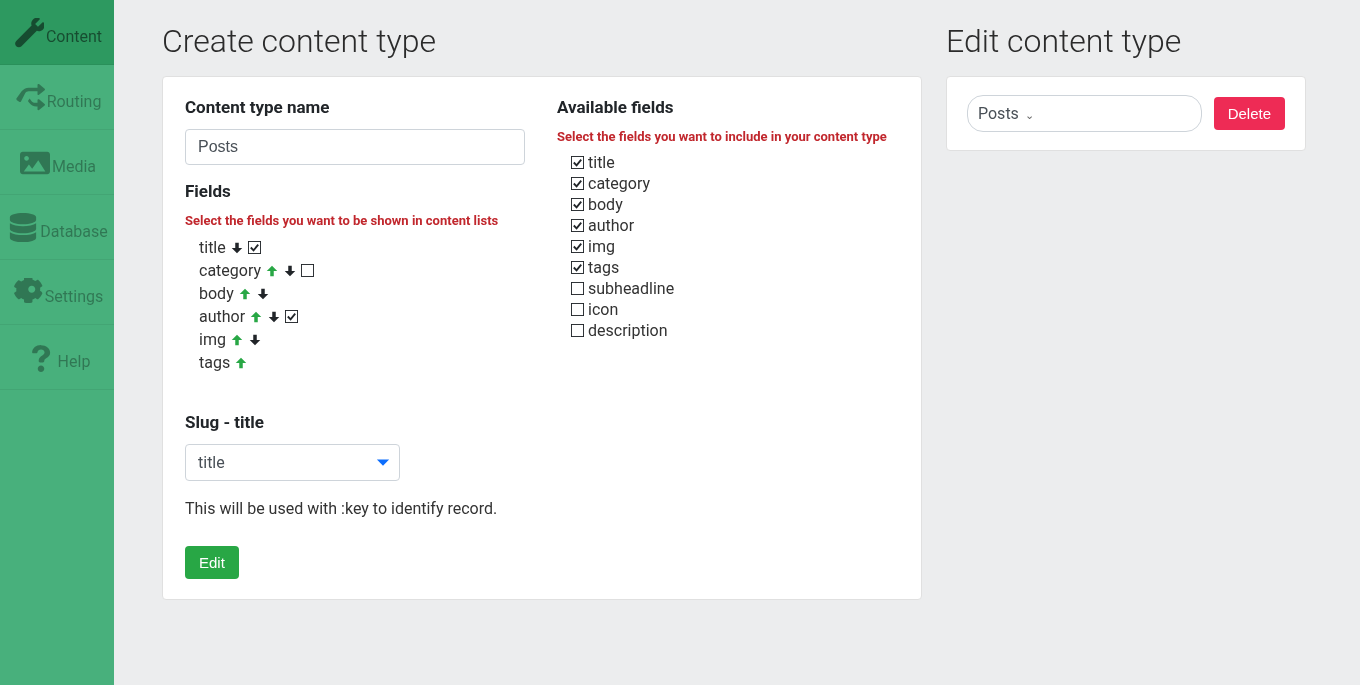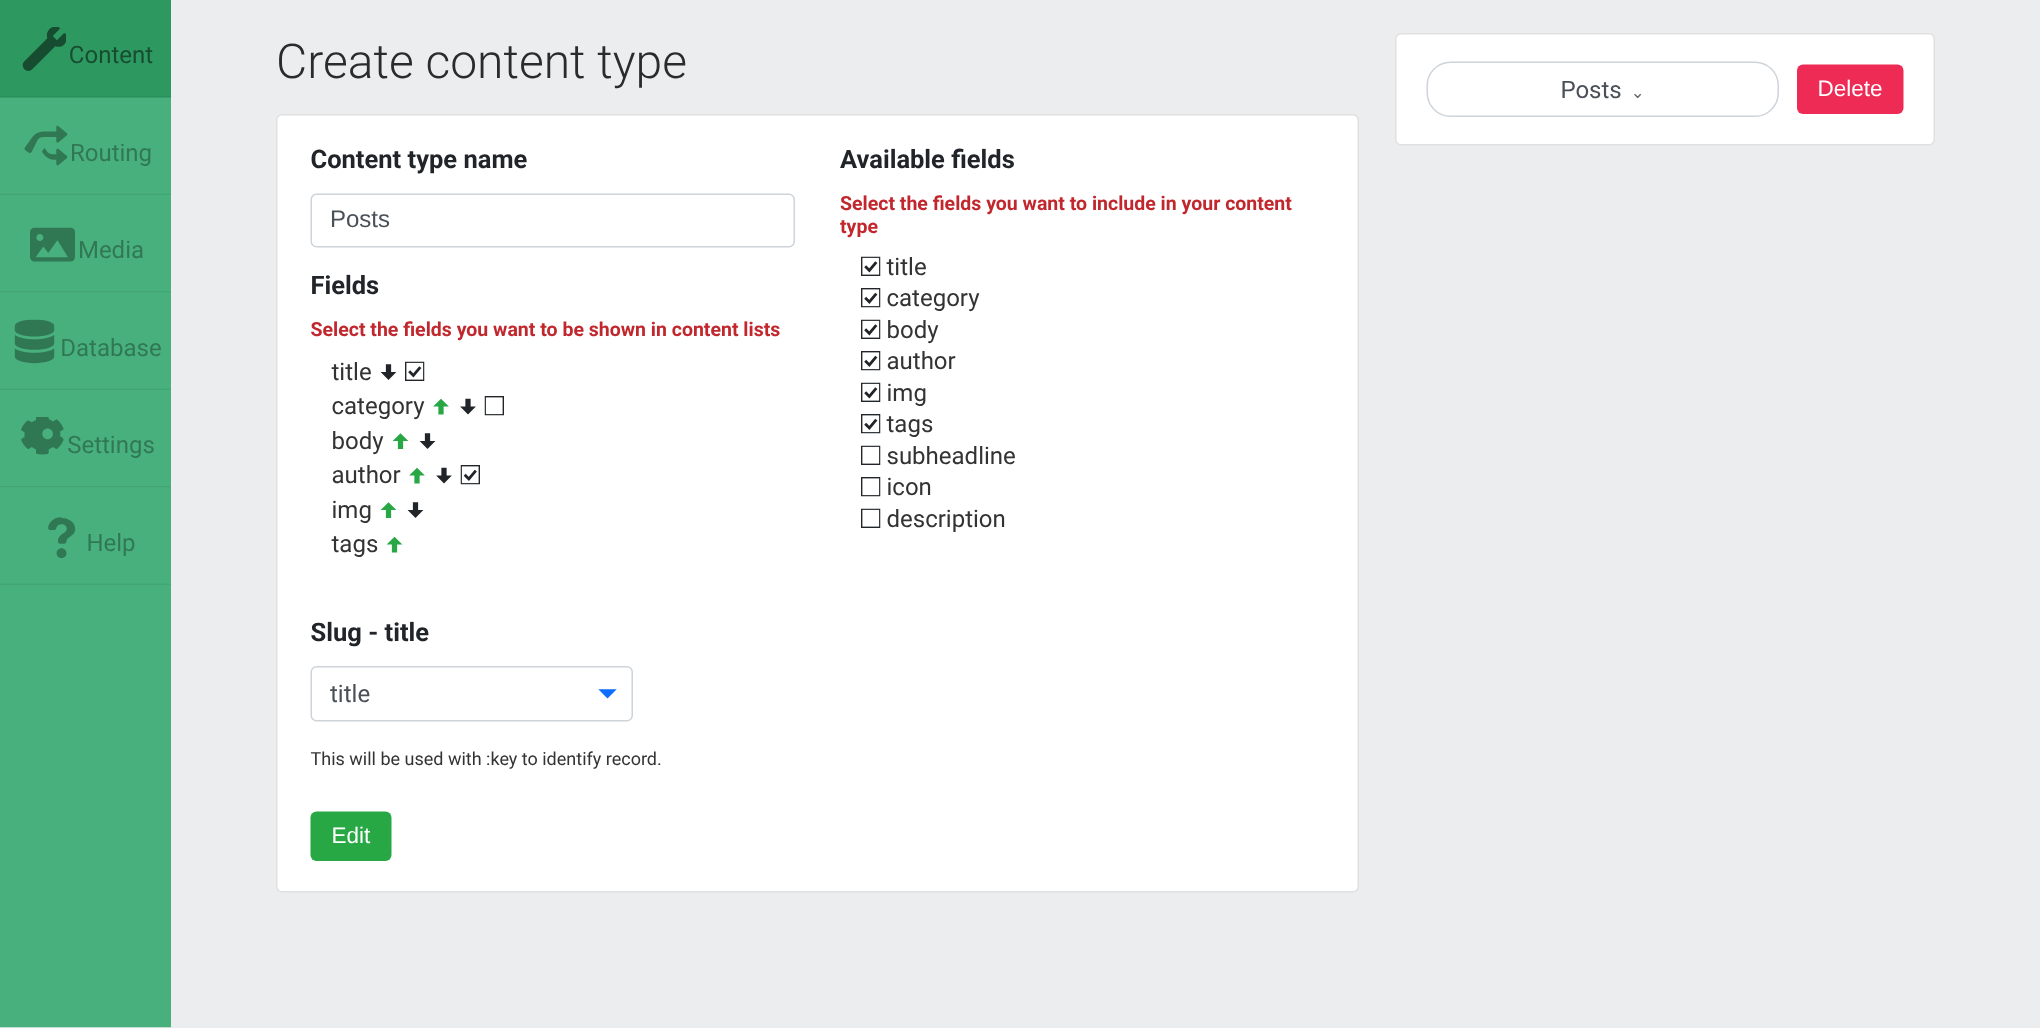--- a/index.html
+++ b/index.html
@@ -34,21 +34,21 @@
   }
   .side-item.active {
     background: #2d9960;
     color: rgba(0,0,0,0.5);
   }
   .side-item .icon { width: 34px; height: 30px; display:flex; align-items:center; justify-content:center; fill: currentColor; }
   .side-item .label { margin-top: 6px; font-size: 16px; }
   
   .main {
     flex: 1;
-    padding: 22px 70px;
+    padding: 22px 48px;
     display: flex;
     gap: 24px;
     align-items: flex-start;
   }
   .col-left { flex: 1 1 auto; max-width: 760px; }
   .col-right { width: 360px; flex-shrink:0; }
   h1.page-title {
     font-weight: 300;
     font-size: 32px;
     color: #2b2b2b;
@@ -112,37 +112,36 @@
   }
   .arrow-up { color: #28a745; font-weight:700; }
   .arrow-down { color: #212529; font-weight:700; }
   .chk { width:13px; height:13px; flex-shrink:0; }
   .avail-list .arow {
     padding: 1px 0 1px 14px;
     font-size: 16px;
     display:flex; align-items:center; gap:4px;
   }
   .bottom-block { margin-top: 38px; }
-  .note { margin: 18px 0 28px; font-size:12px; color:#333; }
+  .note { margin: 18px 0 28px; font-size:16px; color:#333; }
   
   .edit-card {
     background:#fff;
     border:1px solid #e0e0e0;
     border-radius:4px;
     padding:18px 20px;
     display:flex;
     gap:12px;
     align-items:center;
   }
   .edit-select {
     flex:1;
     border:1px solid #ced4da;
     border-radius:16px;
     padding:8px 10px;
-    text-align:center;
     font-size:16px;
     color:#495057;
     position:relative;
     cursor:pointer;
   }
   .mini-caret{ font-size:11px; margin-left:6px; color:#666; }
   svg { display:block; }
 </style>
 </head>
 <body>
@@ -373,20 +372,21 @@
                 </svg>
                 <span>description</span>
               </div>
             </div>
         </div>
       </div>
     </div>
   </div>
 
   <div class="col-right">
+    <h1 class="page-title">Edit content type</h1>
     <div class="edit-card">
       <div class="edit-select">
         <span>Posts</span><span class="mini-caret">⌄</span>
       </div>
       <button class="btn btn-pink">Delete</button>
     </div>
   </div>
 
 </div>
 

